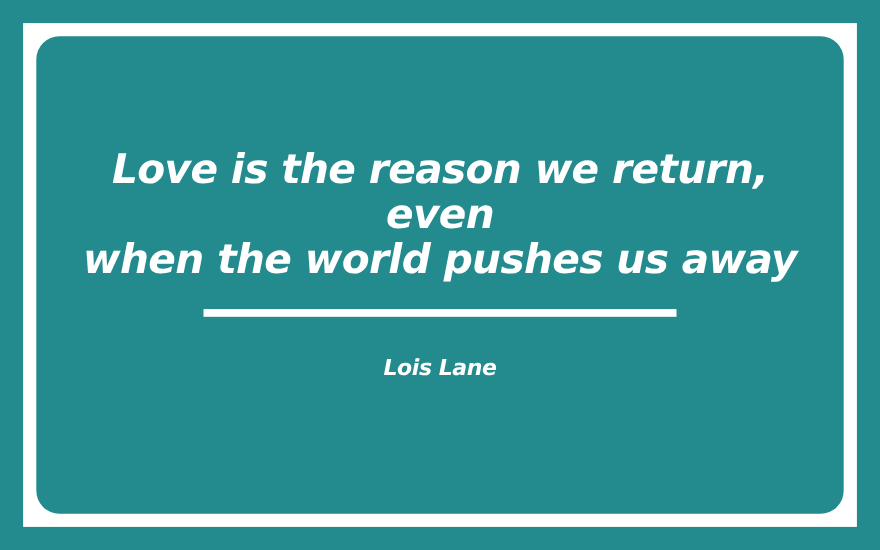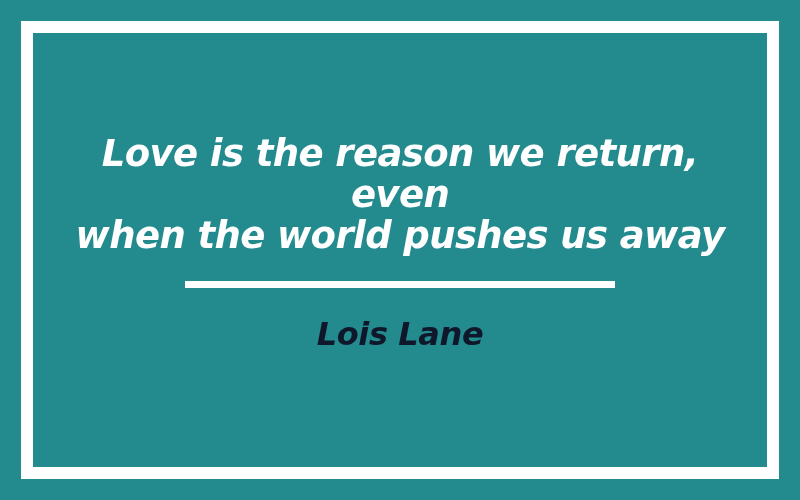--- a/index.html
+++ b/index.html
@@ -35,20 +35,21 @@
   
   .card-inner {
     box-sizing: border-box;
     width: 100%;
     height: 100%;
     background: #238a8e;
     position: relative;
     display: flex;
     flex-direction: column;
     align-items: center;
+    border-radius: 21px;
   }
 
   .quote-block {
     position: absolute;
     top: 100px;
     left: 0;
     right: 0;
     text-align: center;
   }
 
@@ -70,23 +71,23 @@
     margin: 0 auto;
     margin-top: 25px;
     width: 430px;
     height: 7px;
     background: #ffffff;
   }
 
   .author-name {
     margin: 0;
     margin-top: 27px;
-    color: #0f172a;
+    color: #ffffff;
     font-family: "DejaVu Sans", sans-serif;
-    font-size: 32px;
+    font-size: 20px;
     font-weight: bold;
     font-style: italic;
     line-height: 38px;
     letter-spacing: -0.4px;
     text-align: center;
   }
 </style>
 </head>
 <body>
 

